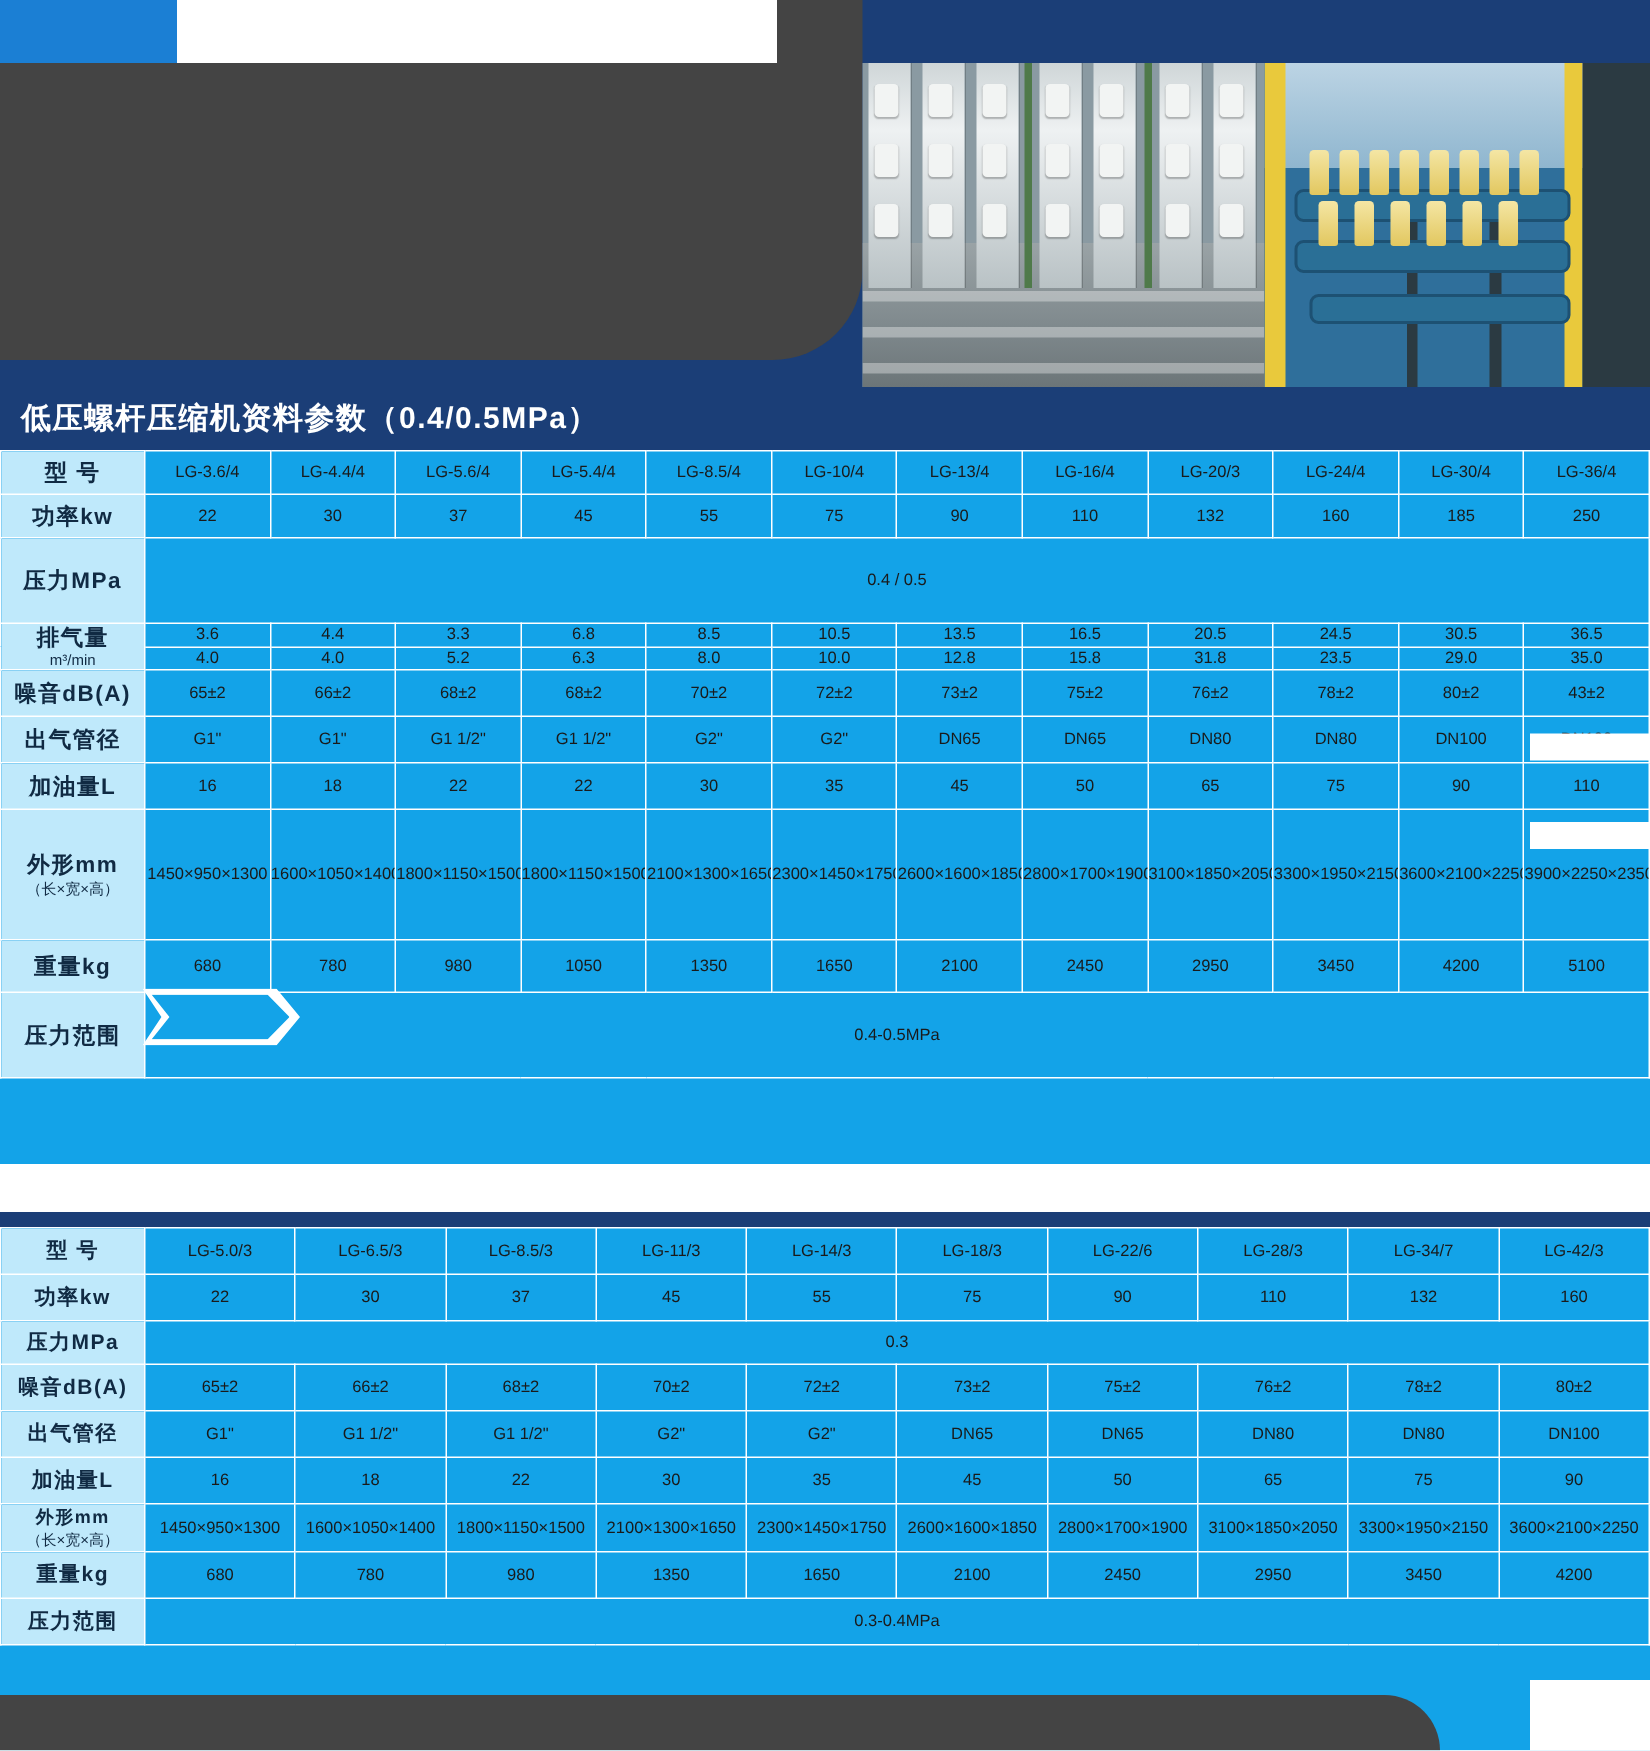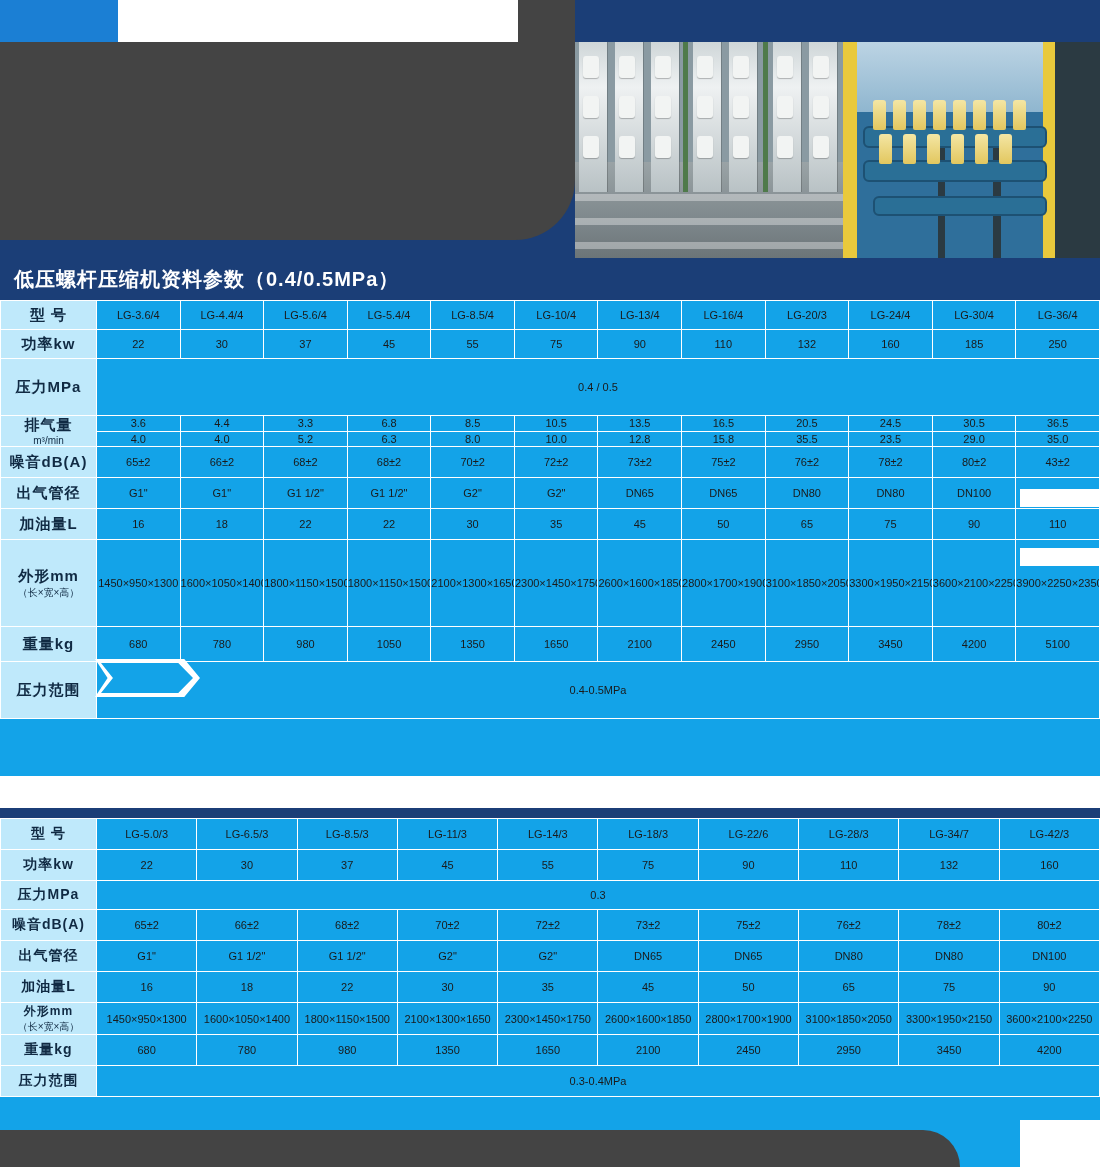--- a/index.html
+++ b/index.html
@@ -382,21 +382,21 @@
       </tr>
       <tr>
         <td>4.0</td>
         <td>4.0</td>
         <td>5.2</td>
         <td>6.3</td>
         <td>8.0</td>
         <td>10.0</td>
         <td>12.8</td>
         <td>15.8</td>
-        <td>35.5</td>
+        <td>31.8</td>
         <td>23.5</td>
         <td>29.0</td>
         <td>35.0</td>
       </tr>
       <tr>
         <td class="rowhead" style="height:30px">噪音dB(A)</td>
         <td>65±2</td>
         <td>66±2</td>
         <td>68±2</td>
         <td>68±2</td>

